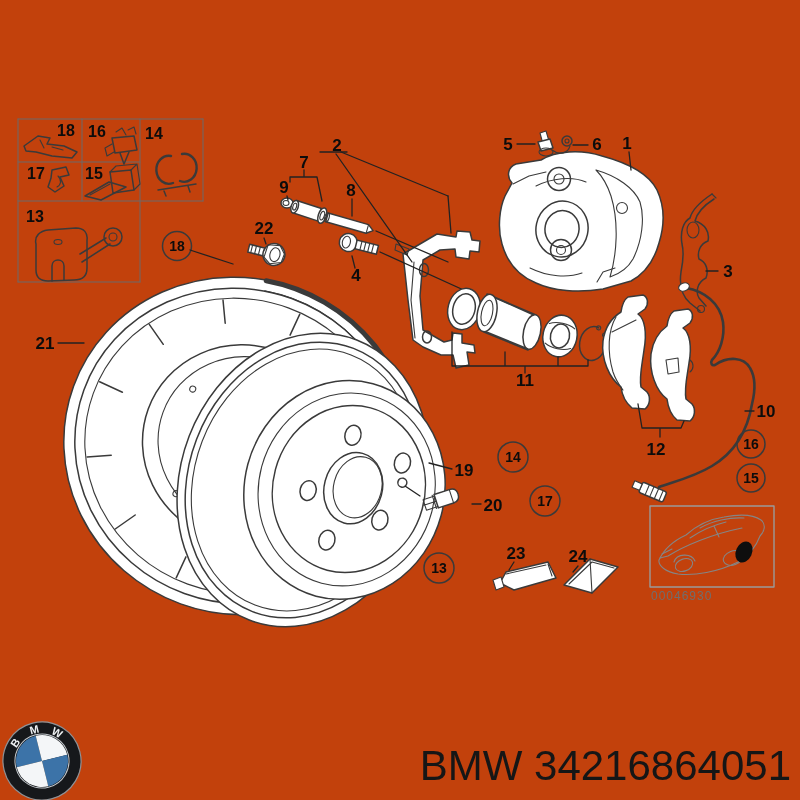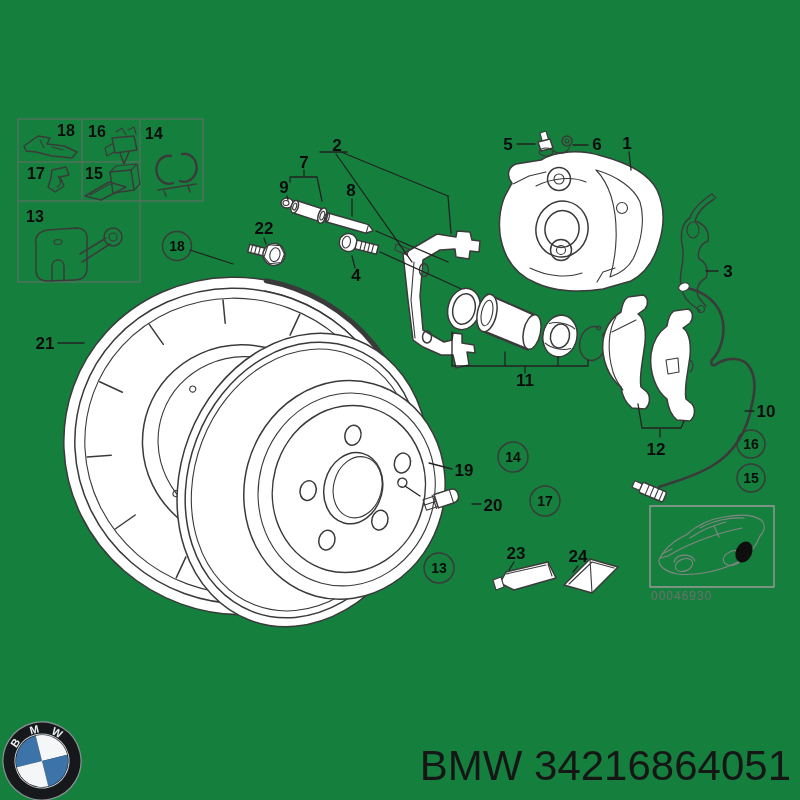--- a/index.html
+++ b/index.html
@@ -1,16 +1,16 @@
 <!DOCTYPE html>
 <html><head>
 <meta charset="utf-8">
 <style>
   html,body{margin:0;padding:0;background:#ffffff;}
-  .page{position:relative;width:800px;height:800px;background:#15803d;overflow:hidden;
+  .page{position:relative;width:800px;height:800px;background:#c2410c;overflow:hidden;
         font-family:"Liberation Sans",sans-serif;}
   svg{display:block}
   svg .ln, svg path, svg ellipse, svg circle, svg line, svg rect, svg polyline{
     stroke:#3a3a3a; fill:none; stroke-width:1.5; stroke-linecap:round; stroke-linejoin:round;}
   svg .white{fill:#ffffff;}
   svg .thin{stroke-width:1.1;}
   svg .thick{stroke-width:2.4;}
   svg .lip{stroke-width:5;}
   svg .leader{stroke:#222;stroke-width:1.3;}
   svg .grid{stroke:#6a6a6a;stroke-width:1;}

